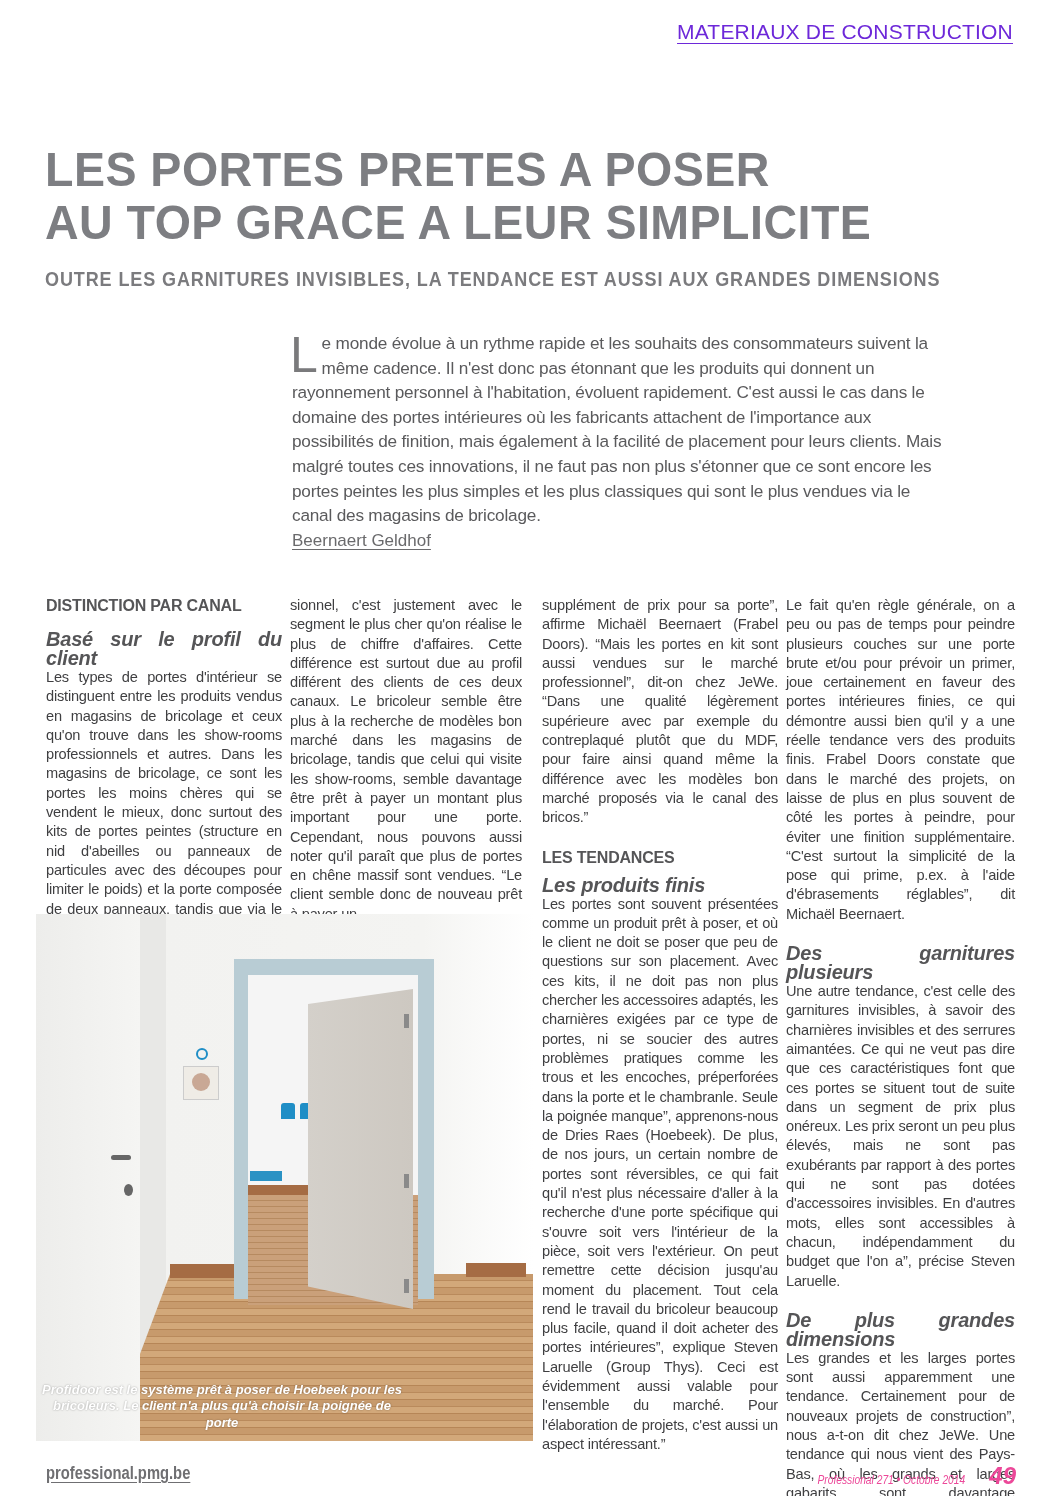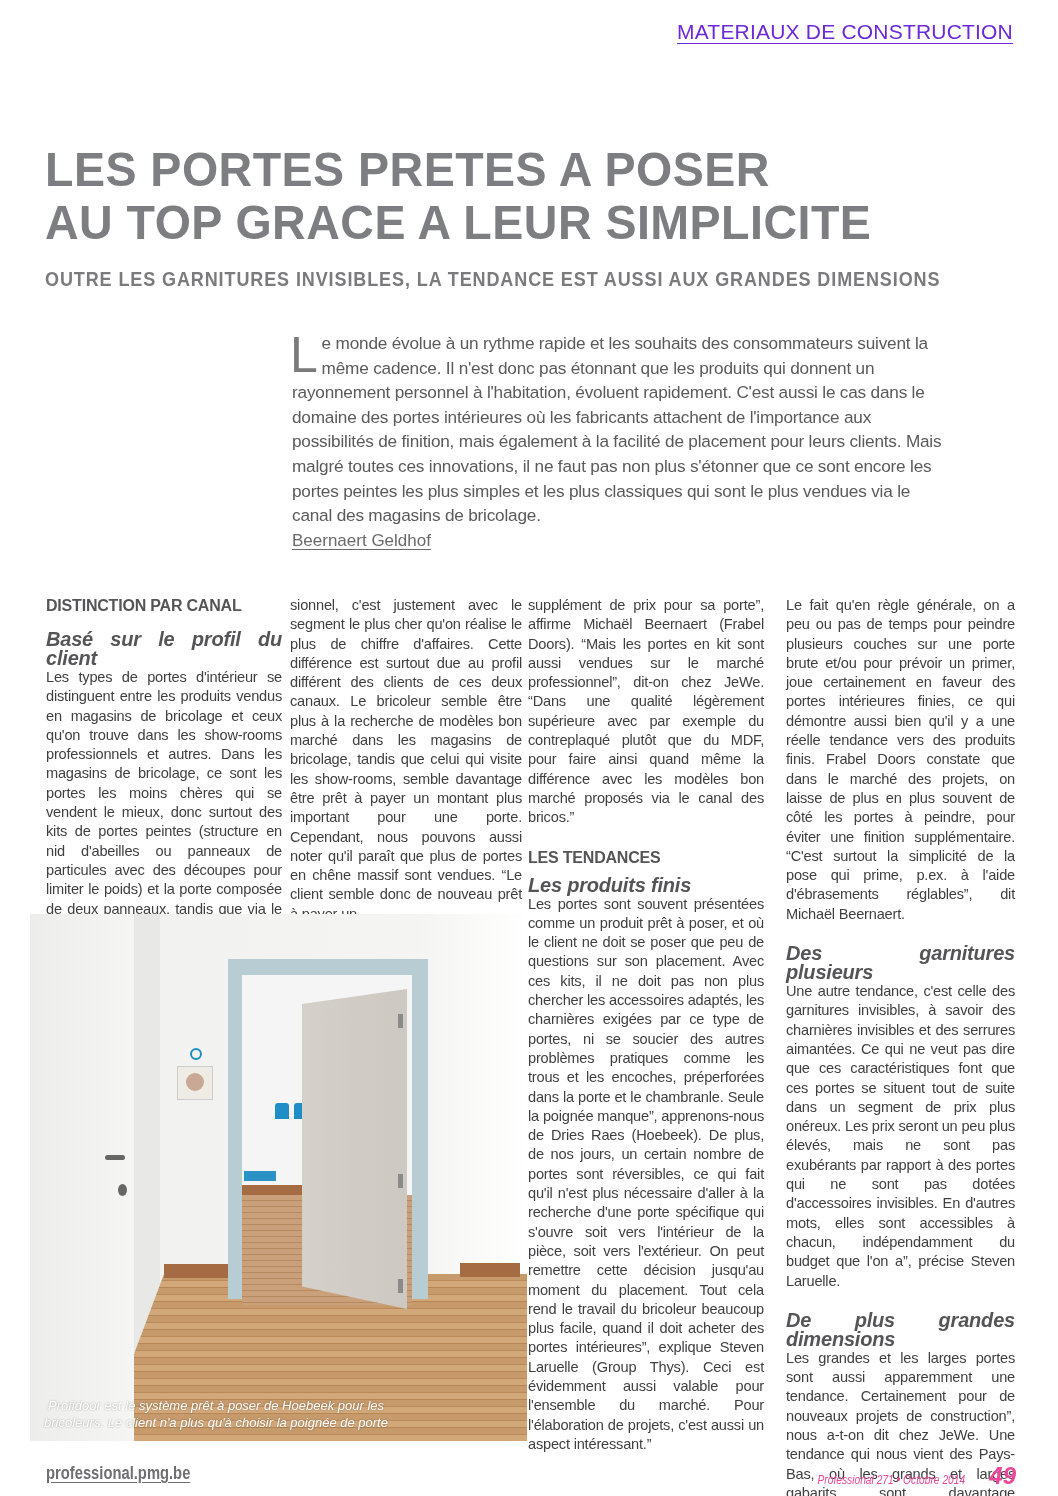--- a/index.html
+++ b/index.html
@@ -46,28 +46,28 @@
   }
   .col p { margin: 0; }
   .col h3 {
     margin: 0; font-size: 16px; line-height: 20px; font-weight: bold; color: #555557;
   }
   .col h4 {
     margin: 0; font-size: 20px; line-height: 19px; font-weight: bold; color: #555557; font-style: italic;
   }
   .col1 { left: 46px; top: 580px; width: 236px; }
   .col2 { left: 290px; top: 580px; width: 232px; }
-  .col3 { left: 528px; top: 580px; width: 236px; }
+  .col3 { left: 542px; top: 580px; width: 236px; }
   .col4 { left: 786px; top: 580px; width: 229px; }
   .gap-h3 { height: 14px; }
   .gap-sec { height: 20px; }
 
   .photo {
-    position: absolute; left: 30px; top: 914px; width: 497px; height: 527px;
-    overflow: hidden; background: #7f1d1d;
+    position: absolute; left: 36px; top: 914px; width: 497px; height: 527px;
+    overflow: hidden; background: #7f1d1d; font-weight: bold;
   }
   .wall-left { position: absolute; left: 0; top: 0; width: 104px; height: 527px;
     background: linear-gradient(90deg, #ededeb, #f5f5f3); }
   .wall-left-edge { position: absolute; left: 104px; top: 0; width: 26px; height: 527px;
     background: #e8e8e6; }
   .wall-back { position: absolute; left: 130px; top: 0; width: 367px; height: 450px;
     background: linear-gradient(90deg, #f2f2f0 0%, #f4f4f2 70%, #ffffff 100%); }
   .floor { position: absolute; left: 104px; top: 360px; width: 393px; height: 167px;
     background: repeating-linear-gradient(180deg, #c79a6c 0px, #c79a6c 6px, #b98a5c 6px, #b98a5c 7px, #d2a87a 7px, #d2a87a 13px, #b68657 13px, #b68657 14px);
     clip-path: polygon(0 80px, 30px 0, 393px 0, 393px 167px, 0 167px); }

